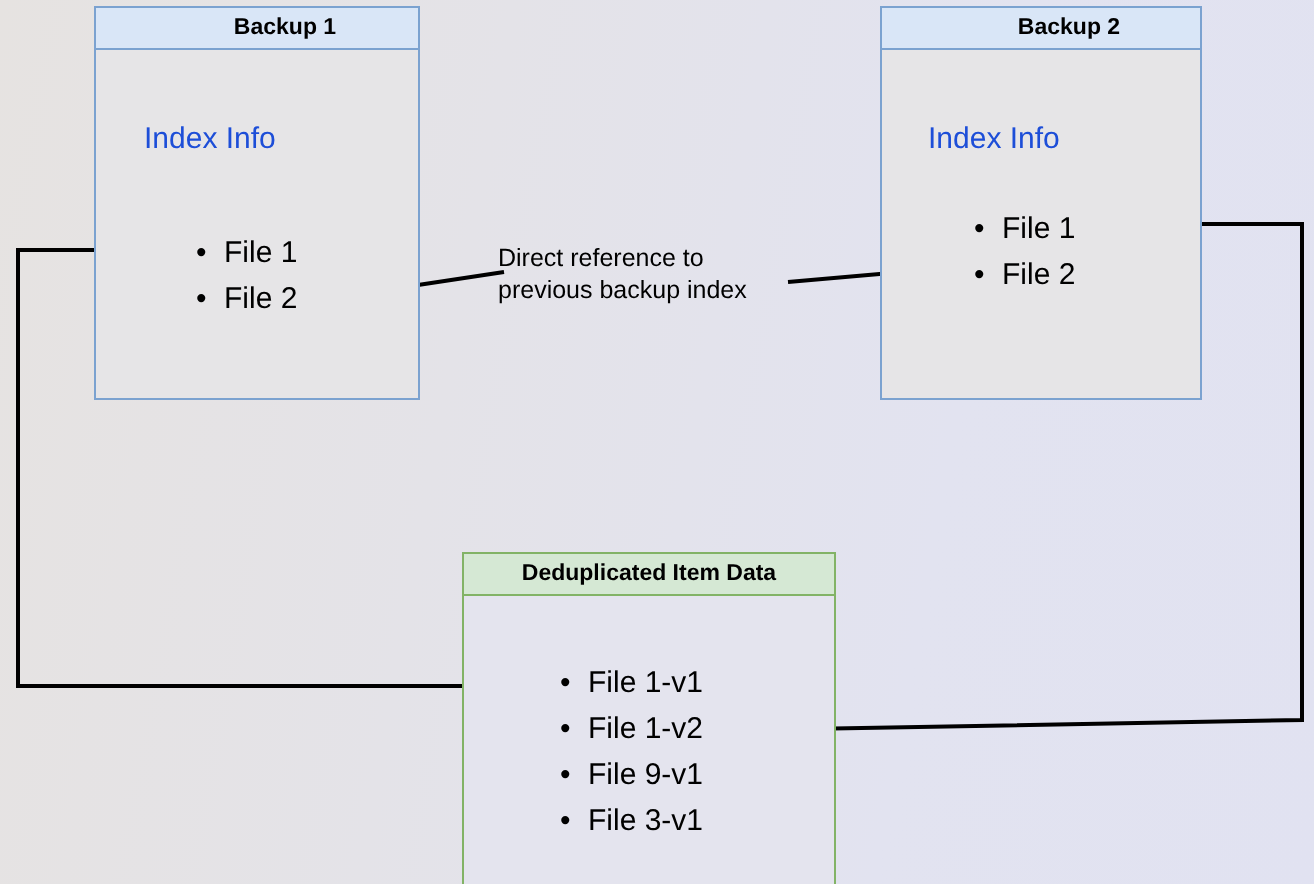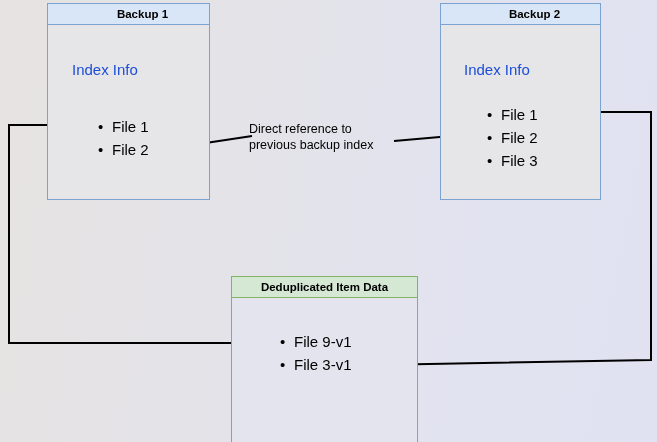--- a/index.html
+++ b/index.html
@@ -127,27 +127,28 @@
       <li>File 2</li>
     </ul>
   </div>
 
   <div class="box box-blue" style="left:440px; top:3px; width:161px; height:197px;">
     <div class="box-header header-blue">Backup 2</div>
     <div class="index-info" style="left:23px; top:57px;">Index Info</div>
     <ul class="file-list" style="left:46px; top:99px;">
       <li>File 1</li>
       <li>File 2</li>
-      <li>File 3</li>
     </ul>
   </div>
 
   <div class="box box-green" style="left:231px; top:276px; width:187px; height:184px;">
     <div class="box-header header-green">Deduplicated Item Data</div>
     <ul class="file-list" style="left:48px; top:53px;">
+      <li>File 1-v1</li>
+      <li>File 1-v2</li>
       <li>File 9-v1</li>
       <li>File 3-v1</li>
     </ul>
   </div>
 
   <div class="center-label" style="left:249px; top:121px; width:146px;">
     <div>Direct reference to</div>
     <div>previous backup index</div>
   </div>
 

